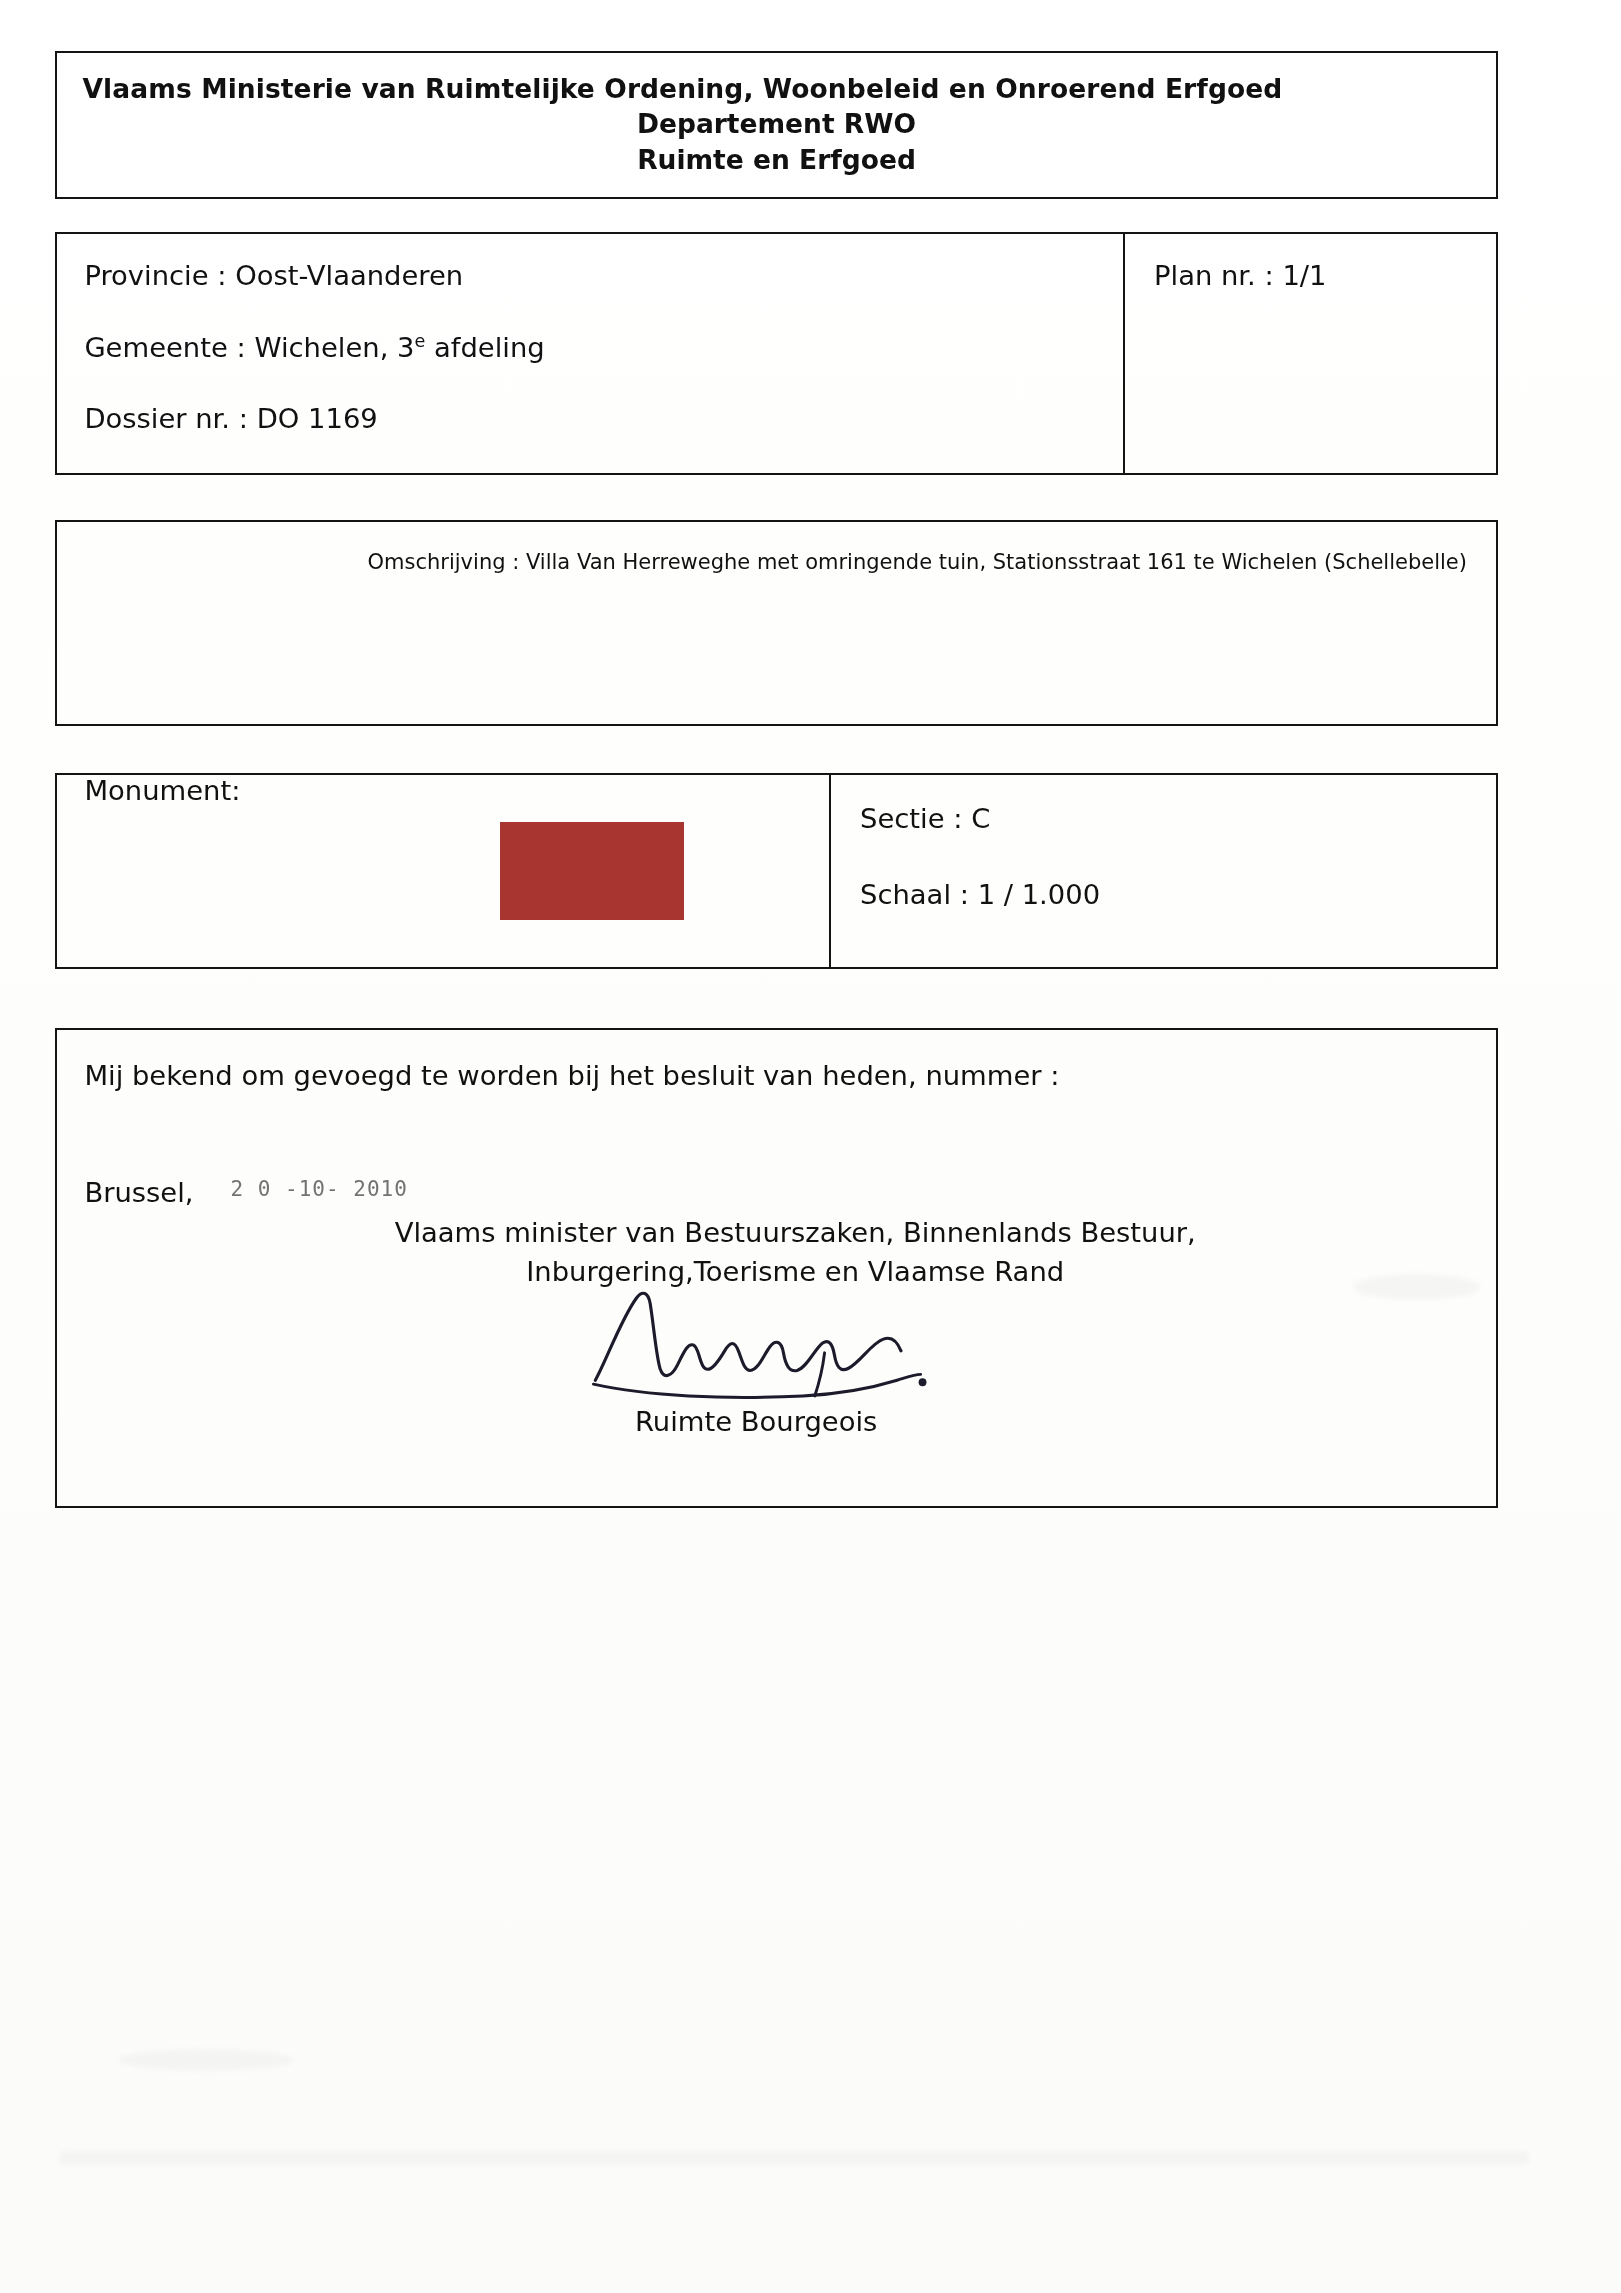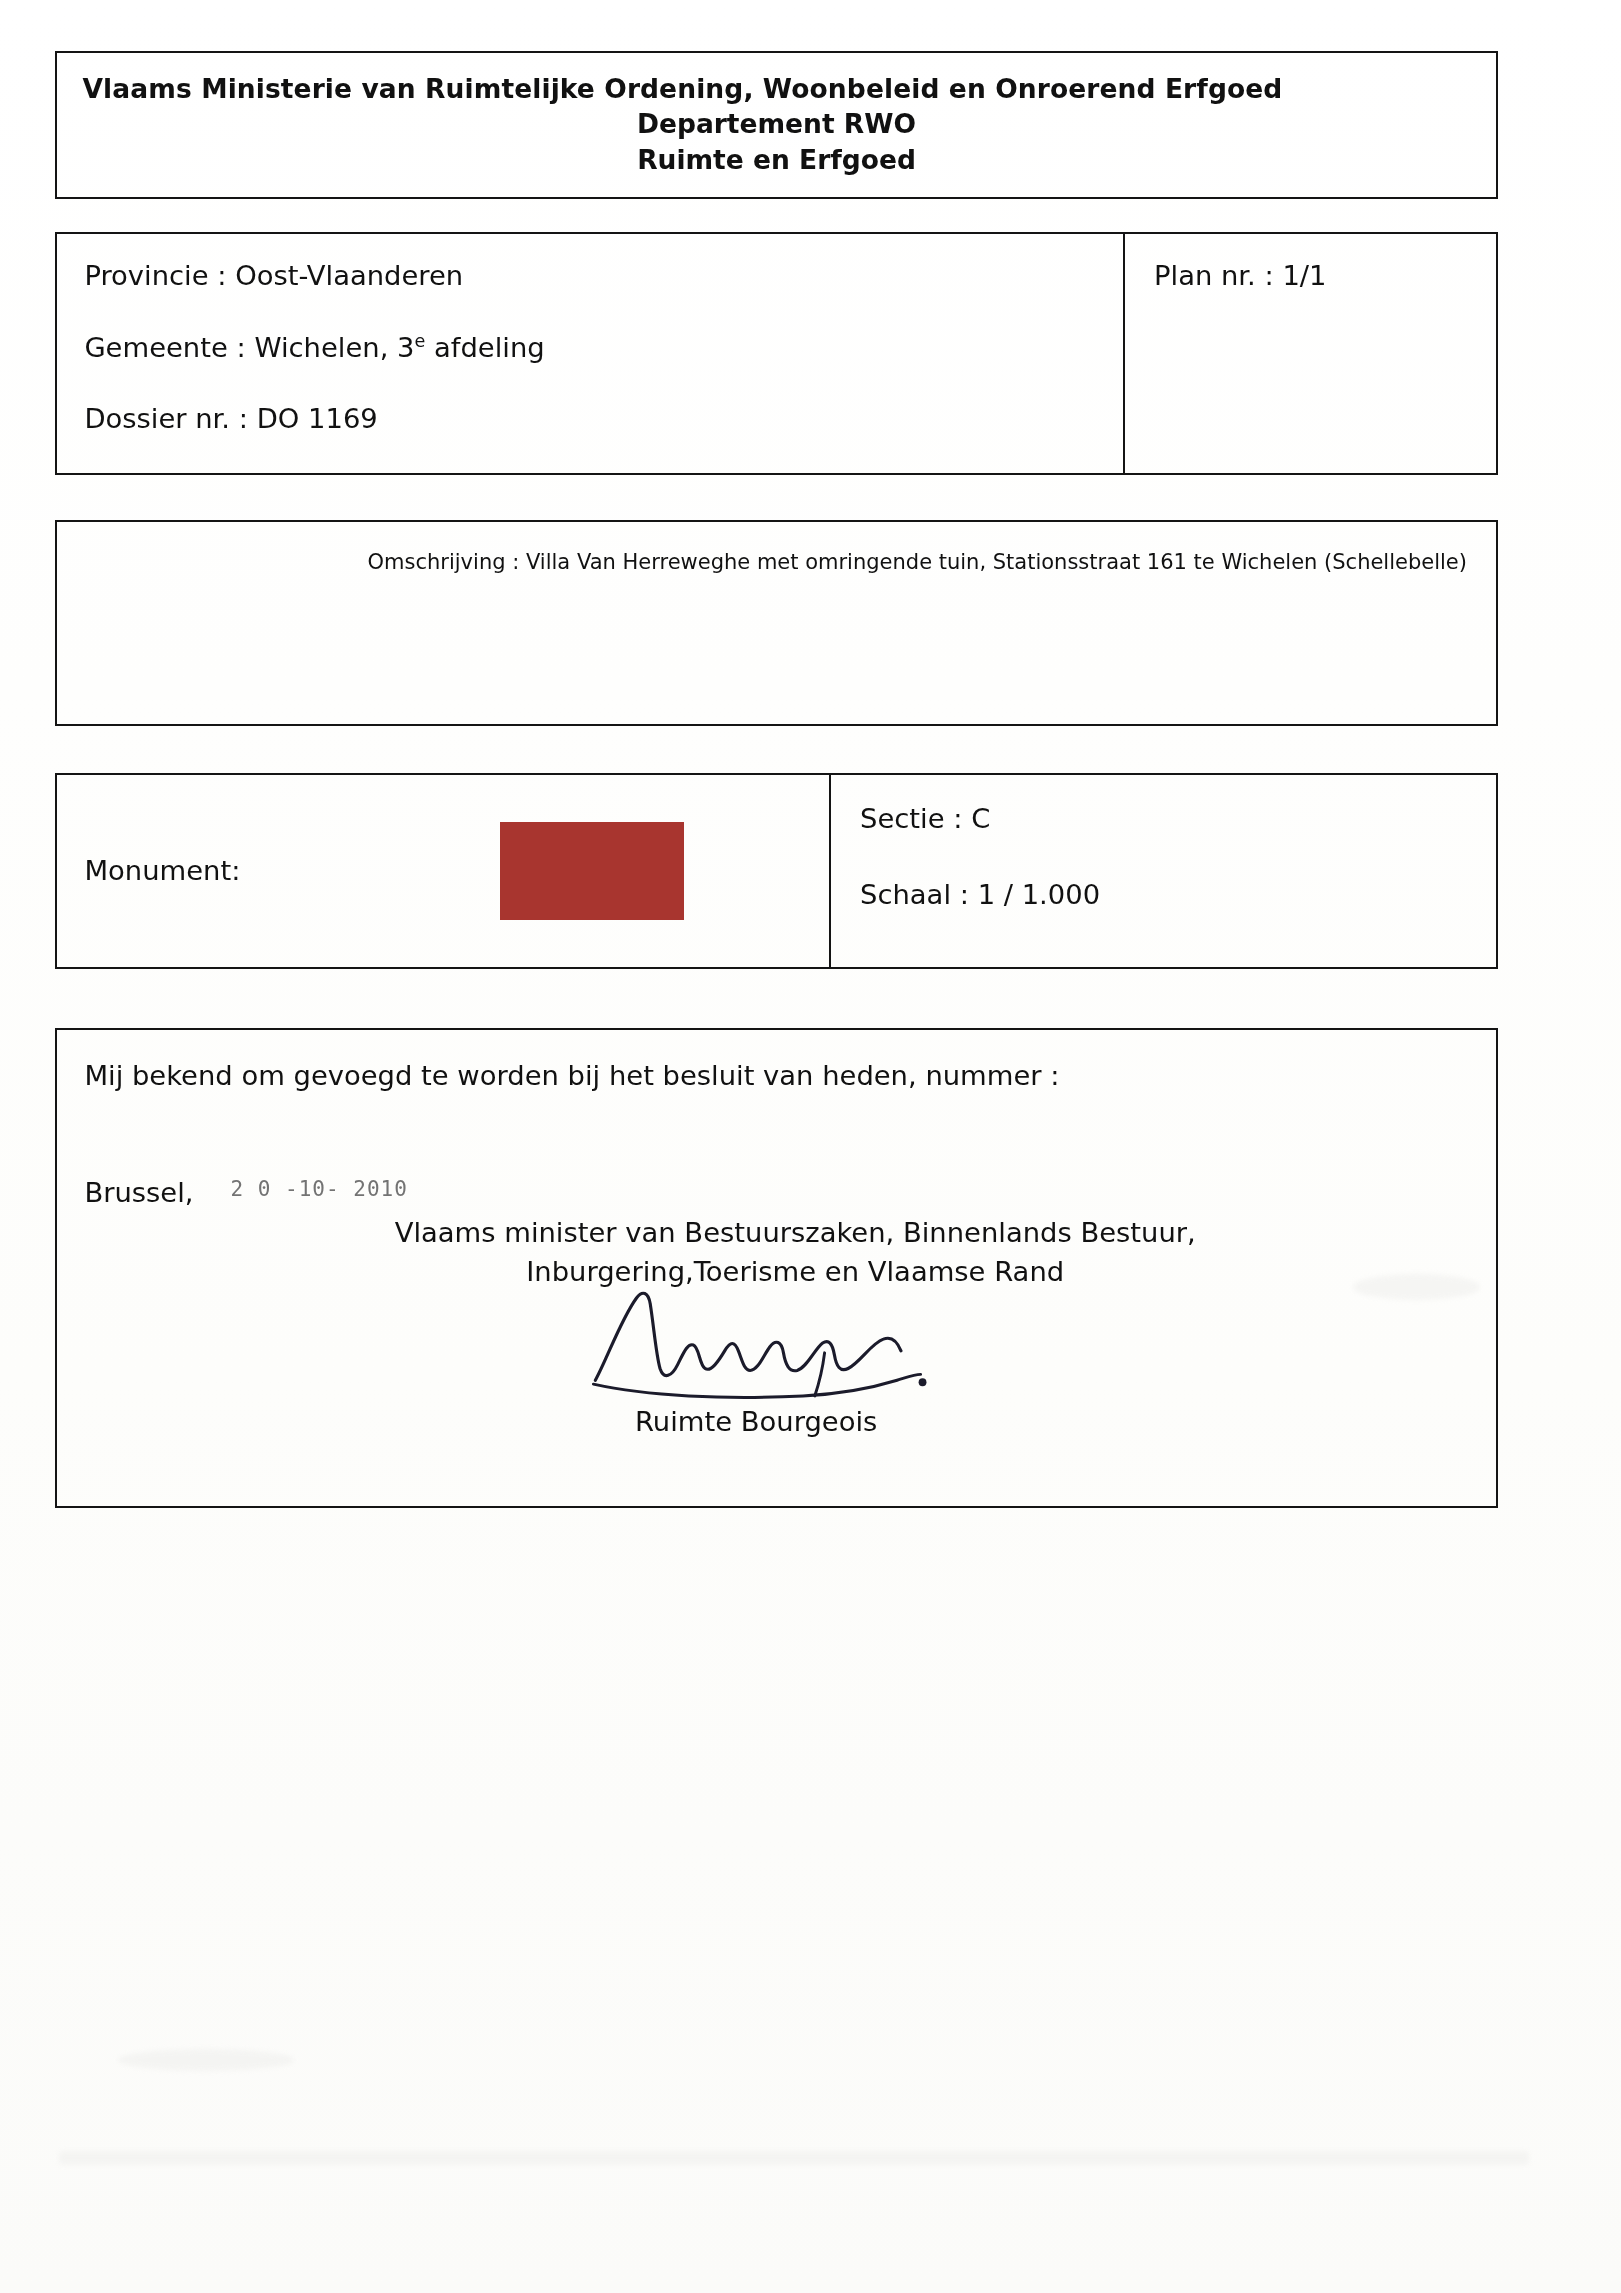--- a/index.html
+++ b/index.html
@@ -123,21 +123,20 @@
     display: flex;
     min-height: 196px;
     margin-bottom: 59px;
   }
   .legend-left {
     flex: 0 0 774px;
     border-right: 2px solid #141414;
     box-sizing: border-box;
     position: relative;
     display: flex;
-    align-items: center;
     padding-left: 27.4px;
   }
   .legend-label {
     font-size: 27.4px;
   }
   .swatch {
     position: absolute;
     left: 443px;
     top: 50%;
     transform: translateY(-50%);

